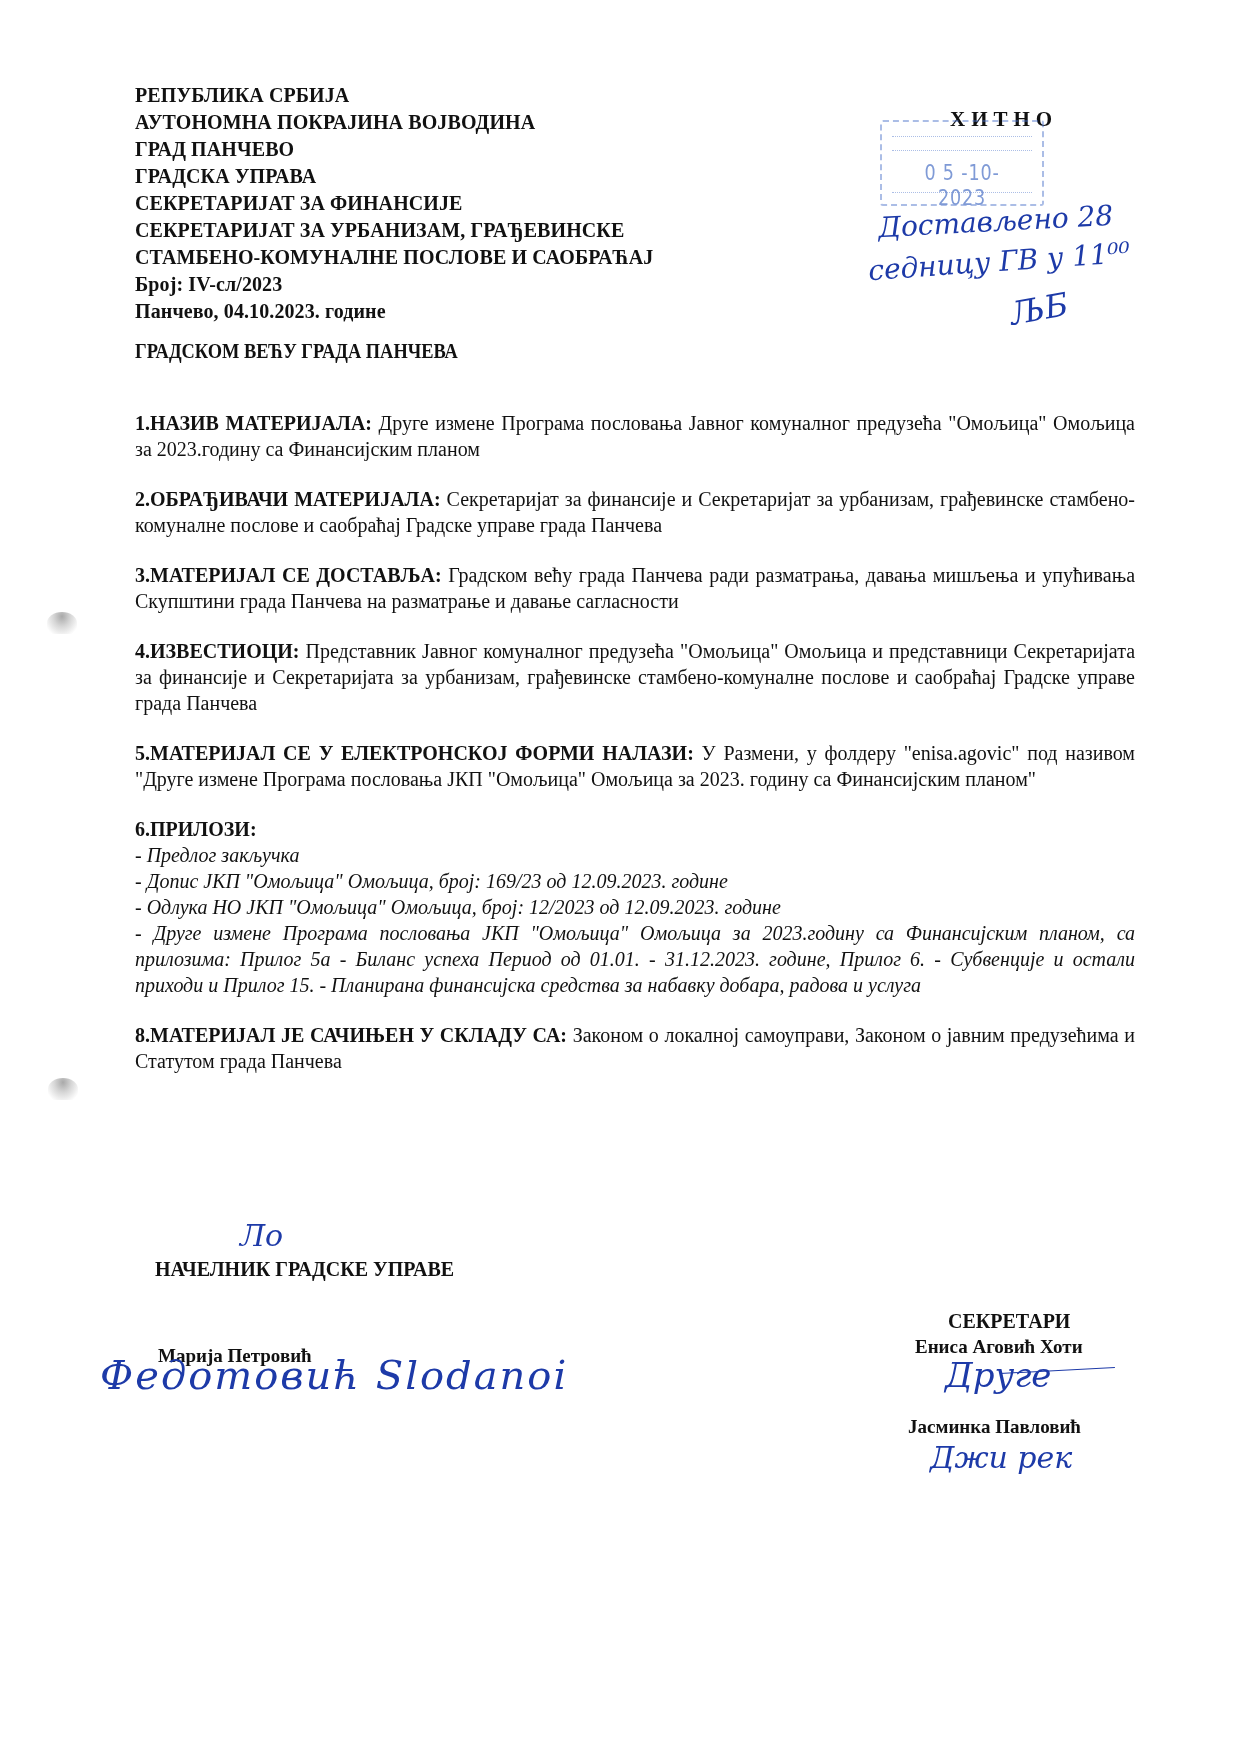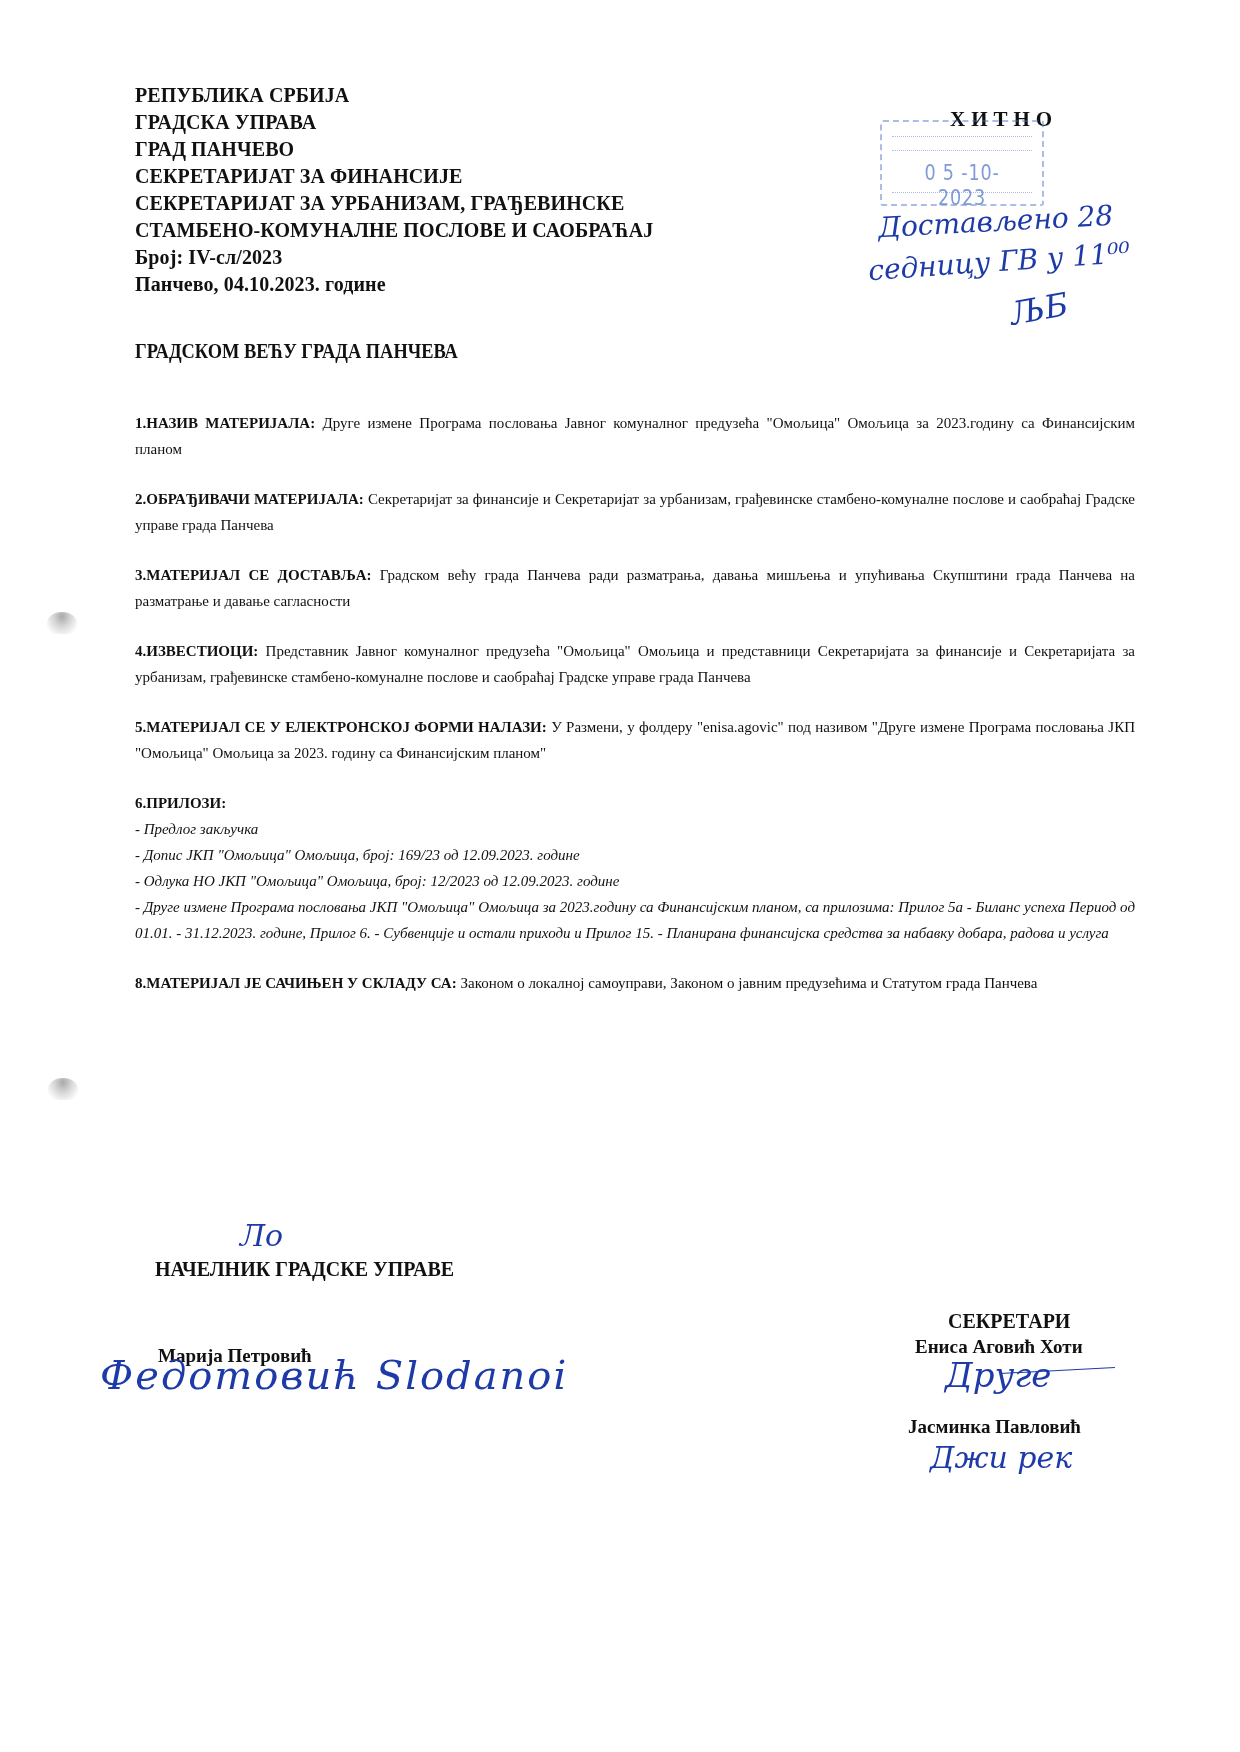--- a/index.html
+++ b/index.html
@@ -89,21 +89,21 @@
       transform: scaleX(0.92);
       transform-origin: left top;
     }
 
     
     .sections {
       position: absolute;
       left: 135px;
       top: 410px;
       width: 1000px;
-      font-size: 15px;
+      font-size: 20px;
       line-height: 26px;
     }
     .section {
       text-align: justify;
       margin-bottom: 24px;
     }
     .section .label {
       font-weight: bold;
     }
     .section .text {
@@ -186,22 +186,23 @@
     .hole-1 { left: 47px; top: 612px; }
     .hole-2 { left: 48px; top: 1078px; }
   </style>
 </head>
 <body>
 
 <div class="page">
 
   <div class="header-block">
     <div>РЕПУБЛИКА СРБИЈА</div>
+    <div>АУТОНОМНА ПОКРАЈИНА ВОЈВОДИНА</div>
+    <div>ГРАД ПАНЧЕВО</div>
     <div>ГРАДСКА УПРАВА</div>
-    <div>ГРАД ПАНЧЕВО</div>
     <div>СЕКРЕТАРИЈАТ ЗА ФИНАНСИЈЕ</div>
     <div>СЕКРЕТАРИЈАТ ЗА УРБАНИЗАМ, ГРАЂЕВИНСКЕ</div>
     <div>СТАМБЕНО-КОМУНАЛНЕ ПОСЛОВЕ И САОБРАЋАЈ</div>
     <div>Број: IV-сл/2023</div>
     <div>Панчево,  04.10.2023. године</div>
   </div>
 
   <div class="urgent">ХИТНО</div>
 
   <div class="stamp">

